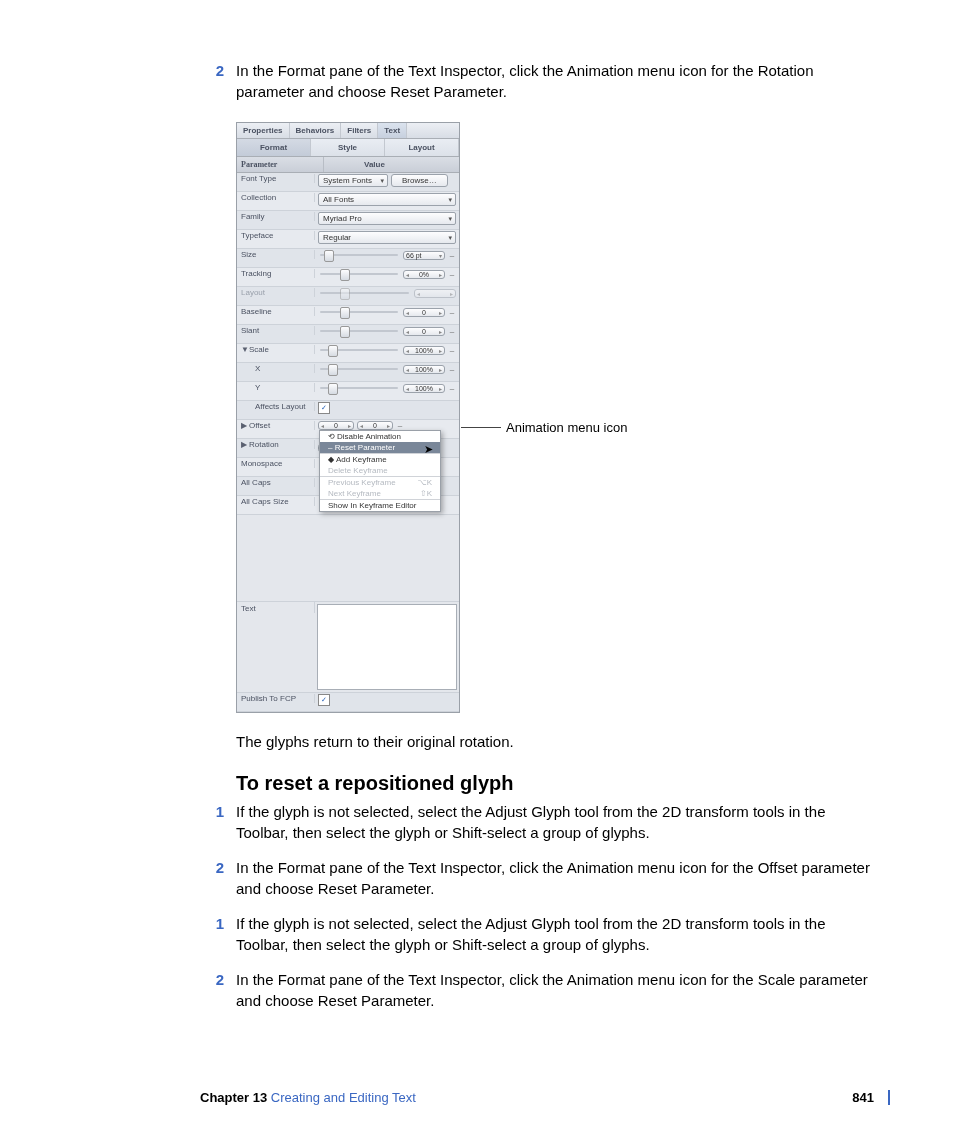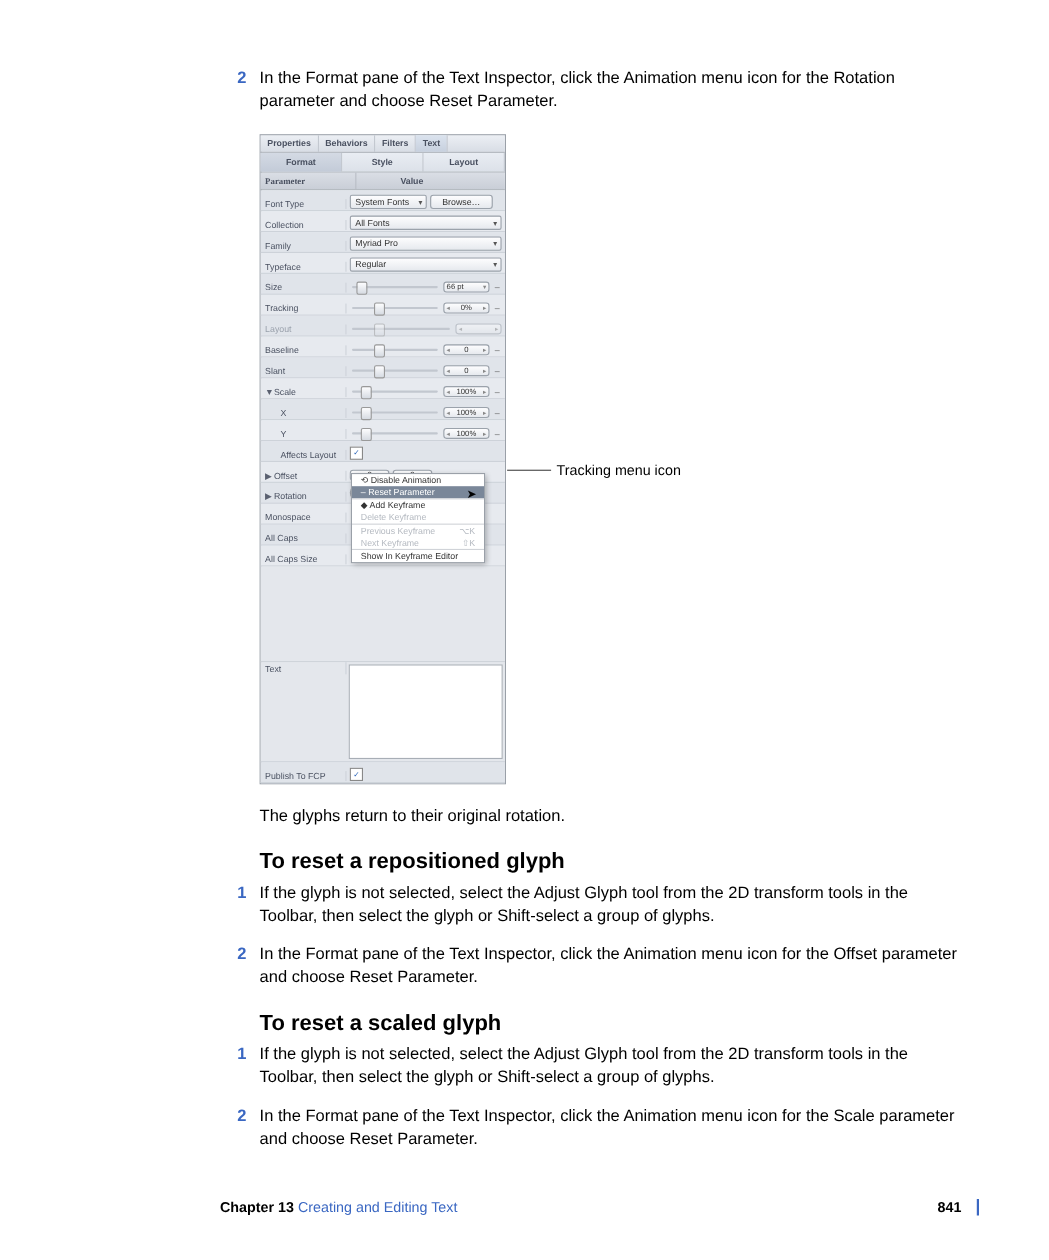--- a/index.html
+++ b/index.html
@@ -88,21 +88,21 @@
     display: flex;
     background: linear-gradient(#dadee5,#c9ced7);
     border-bottom: 1px solid #a9aeb5;
     font-weight: bold;
     color: #4a5161;
   }
   .hdrow div:first-child { width: 78px; padding: 3px 4px; border-right: 1px solid #b8bdc5; font-family: Liberation Serif, serif;}
   .hdrow div:last-child { flex:1; padding: 3px 4px; margin-left: 36px; }
   .row {
     display: flex;
-    align-items: flex-end;
+    align-items: flex-start;
     border-bottom: 1px solid #cdd2d9;
     min-height: 16px;
     background: #e7eaef;
     padding: 1px 0;
   }
   .row:nth-child(even){ background:#e0e4ea;}
   .plabel {
     width: 78px;
     padding: 0 4px;
     color: #4a5161;
@@ -475,36 +475,35 @@
           <span>⇧K</span>
         </div>
       <hr>
       <div class="mitem">
           <span>Show In Keyframe Editor</span>
         </div>
     </div>
     <div class="cursor">➤</div>
 
     <div class="callout-line"></div>
-    <div class="callout-text">Tracking menu icon</div>
+    <div class="callout-text">Animation menu icon</div>
   </div>
 
   <div class="after-shot">The glyphs return to their original rotation.</div>
 
   <div class="subhead">To reset a repositioned glyph</div>
   <div class="step">
     <div class="step-num">1</div>
     <div class="step-body">If the glyph is not selected, select the Adjust Glyph tool from the 2D transform tools in the Toolbar, then select the glyph or Shift-select a group of glyphs.</div>
   </div>
   <div class="step">
     <div class="step-num">2</div>
     <div class="step-body">In the Format pane of the Text Inspector, click the Animation menu icon for the Offset parameter and choose Reset Parameter.</div>
   </div>
 
-  <div class="subhead">To reset a scaled glyph</div>
   <div class="step">
     <div class="step-num">1</div>
     <div class="step-body">If the glyph is not selected, select the Adjust Glyph tool from the 2D transform tools in the Toolbar, then select the glyph or Shift-select a group of glyphs.</div>
   </div>
   <div class="step">
     <div class="step-num">2</div>
     <div class="step-body">In the Format pane of the Text Inspector, click the Animation menu icon for the Scale parameter and choose Reset Parameter.</div>
   </div>
 
   <div class="footer">

